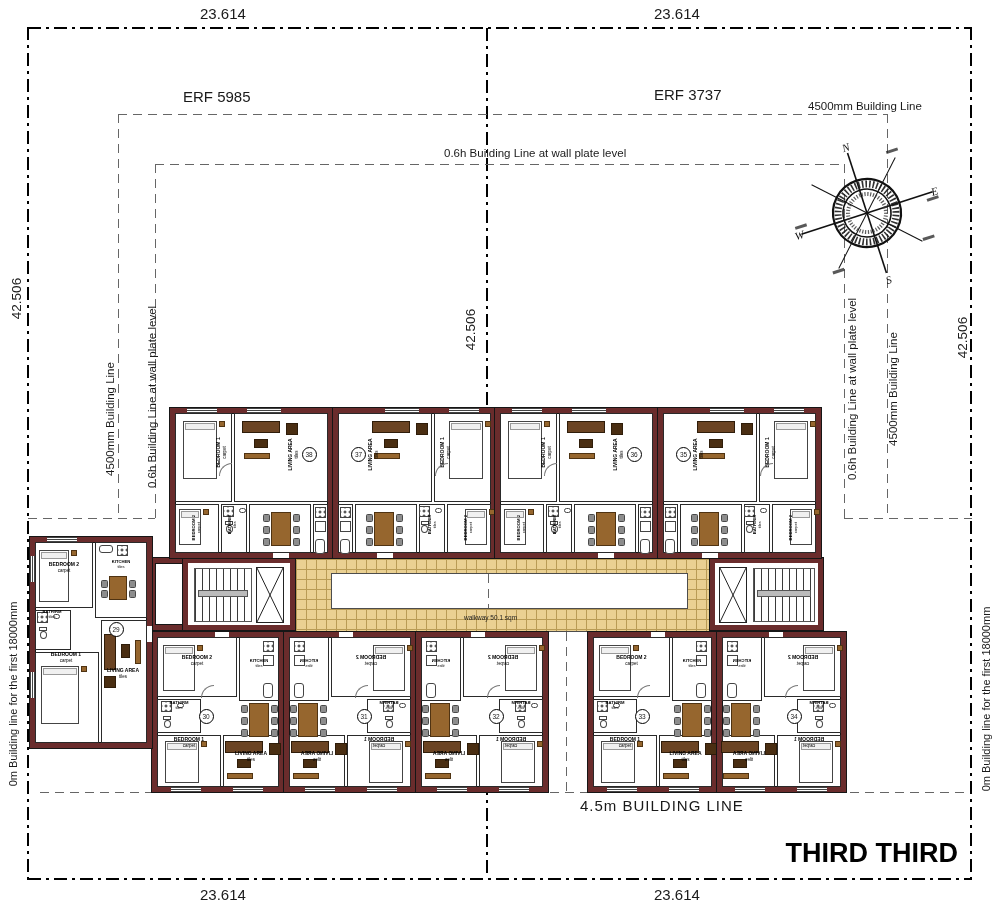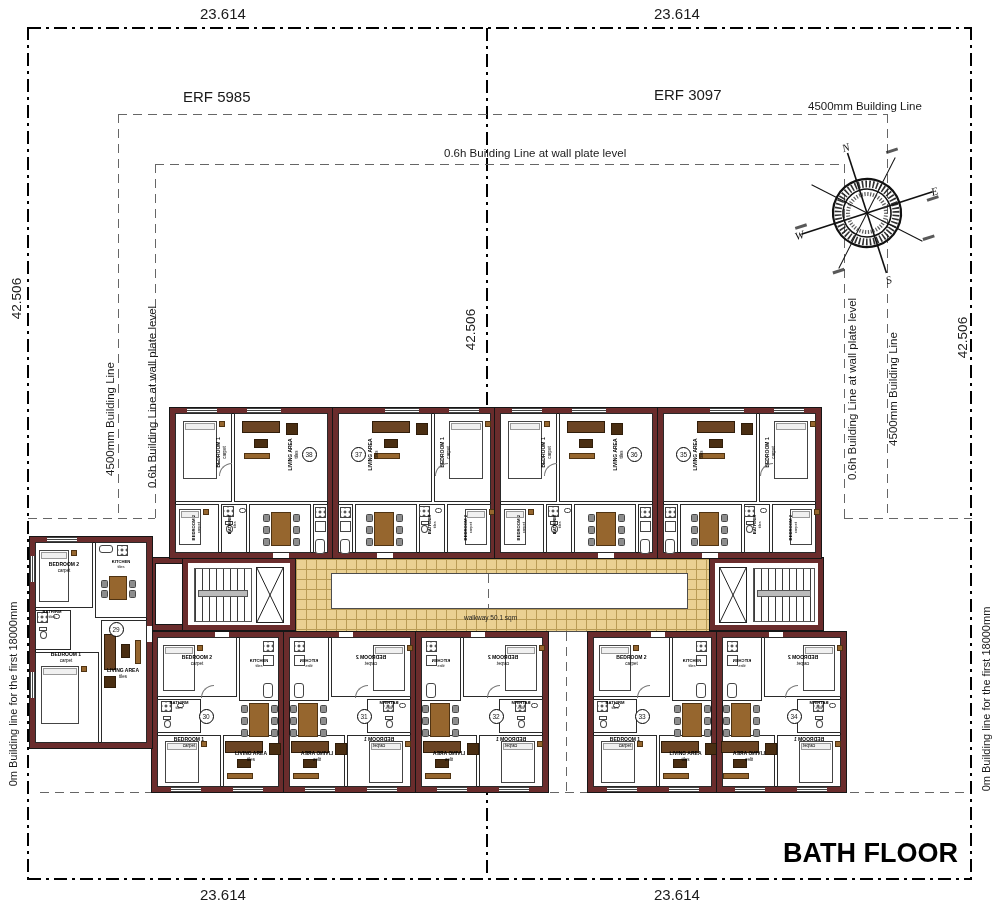--- a/index.html
+++ b/index.html
@@ -72,35 +72,36 @@
   <div class="hda" style="left:28px;top:518px;width:127px"></div>
   <div class="hda" style="left:844px;top:518px;width:128px"></div>
   <div class="hda" style="left:40px;top:792px;width:925px"></div>
   <div class="vda" style="left:566px;top:632px;height:160px"></div>
 
   <div class="lbl c f15" style="left:200px;top:5px;width:140px">23.614</div>
   <div class="lbl c f15" style="left:654px;top:5px;width:140px">23.614</div>
   <div class="lbl c f15" style="left:200px;top:886px;width:140px">23.614</div>
   <div class="lbl c f15" style="left:654px;top:886px;width:140px">23.614</div>
   <div class="lbl c f15" style="left:183px;top:88px;width:140px">ERF 5985</div>
-  <div class="lbl c f15" style="left:654px;top:86px;width:140px">ERF 3097</div>
+  <div class="lbl c f15" style="left:654px;top:86px;width:140px">ERF 3737</div>
   <div class="lbl c f12" style="left:808px;top:100px;width:160px">4500mm Building Line</div>
   <div class="lbl c f12" style="left:444px;top:147px;width:226px">0.6h Building Line at wall plate level</div>
 
   <div class="vlbl f13" style="left:-14px;top:291px;width:60px">42.506</div>
   <div class="vlbl f13" style="left:440px;top:322px;width:60px">42.506</div>
   <div class="vlbl f13" style="left:932px;top:330px;width:60px">42.506</div>
   <div class="vlbl f12" style="left:35px;top:413px;width:150px">4500mm Building Line</div>
   <div class="vlbl f12" style="left:39px;top:391px;width:225px">0.6h Building Line at wall plate level</div>
   <div class="vlbl f12" style="left:739px;top:383px;width:225px">0.6h Building Line at wall plate level</div>
   <div class="vlbl f12" style="left:818px;top:383px;width:150px">4500mm Building Line</div>
   <div class="vlbl f11" style="left:-110px;top:688px;width:245px">0m Building line for the first 18000mm</div>
   <div class="vlbl f11" style="left:863px;top:693px;width:245px">0m Building line for the first 18000mm</div>
 
-  <div class="title" style="left:660px;top:838px;width:298px">BATH FLOOR</div>
+  <div class="lbl c f15" style="left:580px;top:797px;width:240px;letter-spacing:1px">4.5m BUILDING LINE</div>
+  <div class="title" style="left:660px;top:838px;width:298px">THIRD THIRD</div>
 
   <svg class="compass" width="150" height="150" viewBox="0 0 150 150" style="left:792px;top:138px">
     <g transform="rotate(-18 75 75)">
       <g stroke="#111" fill="none">
         <line x1="75" y1="75" x2="75" y2="12" stroke-width="1.6"></line>
         <line x1="75" y1="75" x2="75" y2="138" stroke-width="1.6"></line>
         <line x1="6" y1="75" x2="144" y2="75" stroke-width="1.6"></line>
         <line x1="31" y1="31" x2="119" y2="119" stroke-width="1"></line>
         <line x1="119" y1="31" x2="31" y2="119" stroke-width="1"></line>
         <circle cx="75" cy="75" r="34" stroke-width="2.2"></circle>

